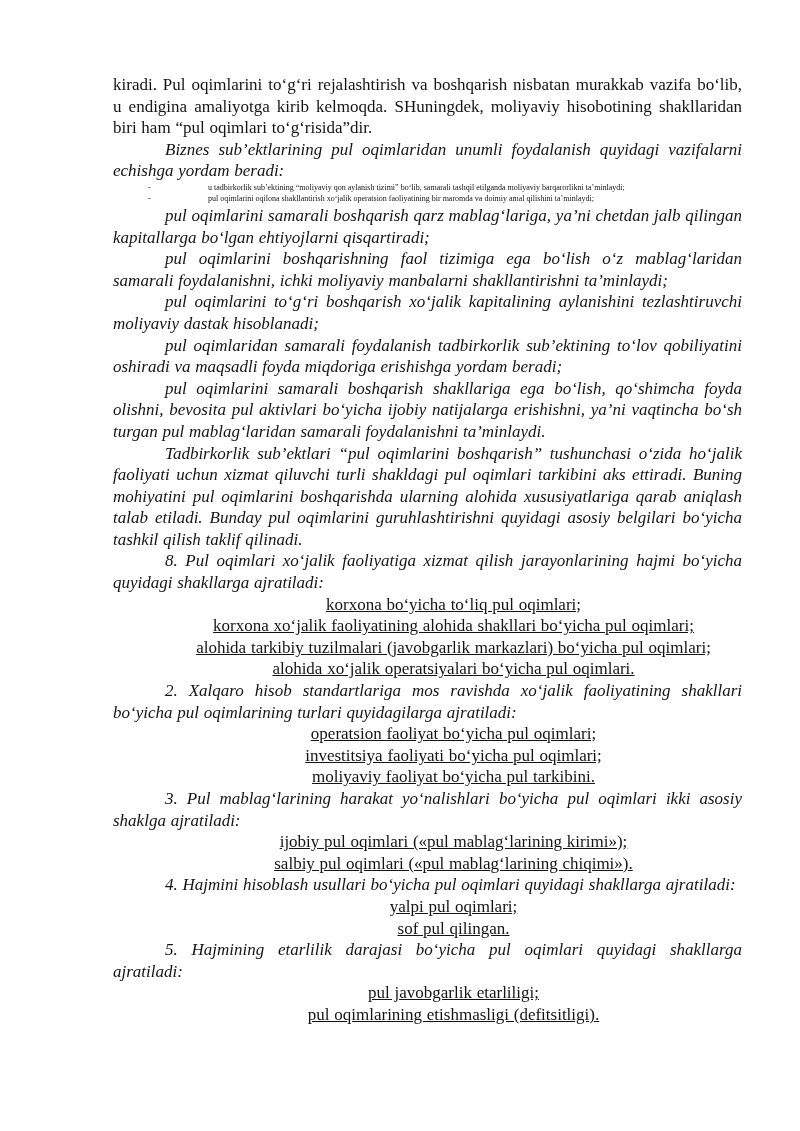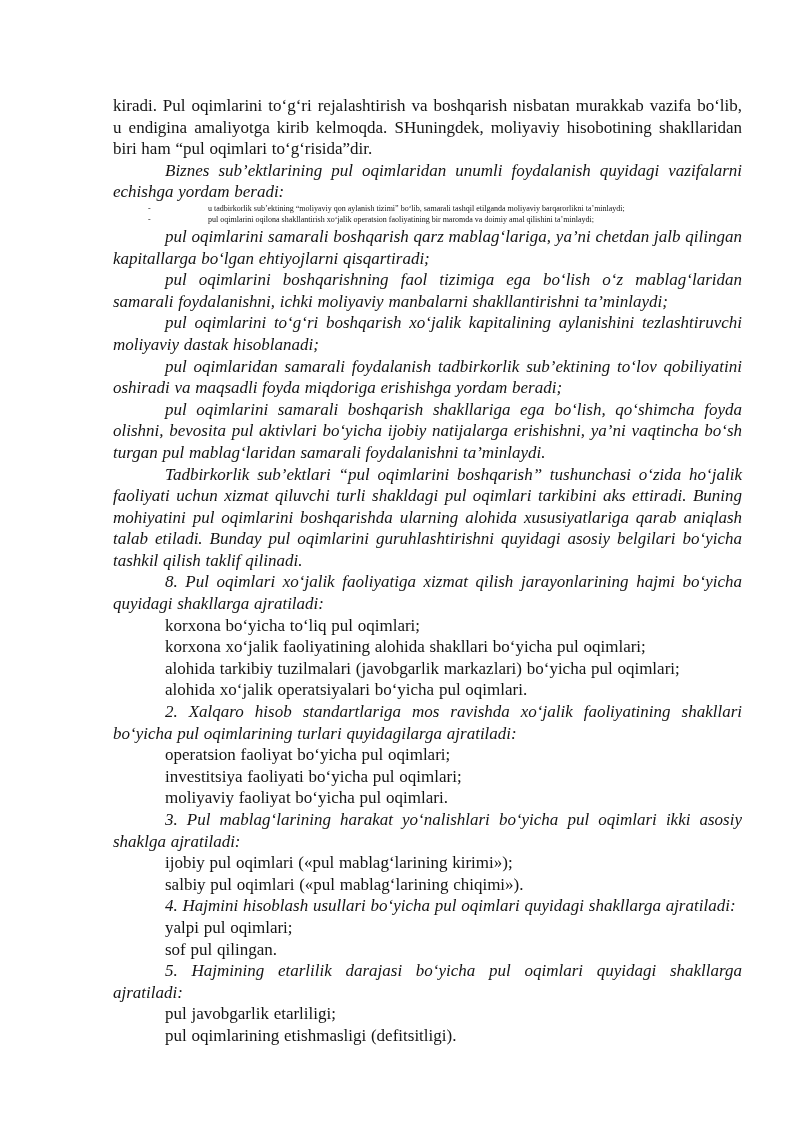--- a/index.html
+++ b/index.html
@@ -6,21 +6,21 @@
     margin: 0;
     padding: 0;
     background: #ffffff;
   }
   .page {
     position: relative;
     width: 800px;
     height: 1131px;
     box-sizing: border-box;
     background: #ffffff;
-    padding: 95px 58px 0 113px;
+    padding: 74px 58px 0 113px;
     font-family: "Liberation Serif", "DejaVu Serif", serif;
     font-size: 17px;
     line-height: 21.6px;
     color: #141414;
     overflow: hidden;
   }
   .para {
     margin: 0;
     position: relative;
     word-spacing: 0.5px;
@@ -31,22 +31,23 @@
     text-indent: 0;
   }
   
   .p-indent {
     text-align: justify;
     text-indent: 52px;
     font-style: italic;
   }
   
   .line-indent {
-    text-align: left;
+    text-align: center;
     text-indent: 52px;
+    text-decoration: underline;
   }
   
   .small-bullet {
     font-size: 8px;
     line-height: 11.5px;
     text-align: left;
     text-indent: 0;
     padding-left: 95px;
     word-spacing: 0;
   }
@@ -129,21 +130,21 @@
       <p class="para line-indent">
       
       <span class="ptext">operatsion faoliyat bo‘yicha pul oqimlari;</span>
     </p>
       <p class="para line-indent">
       
       <span class="ptext">investitsiya faoliyati bo‘yicha pul oqimlari;</span>
     </p>
       <p class="para line-indent">
       
-      <span class="ptext">moliyaviy faoliyat bo‘yicha pul oqimlari.</span>
+      <span class="ptext">moliyaviy faoliyat bo‘yicha pul tarkibini.</span>
     </p>
       <p class="para p-indent">
       
       <span class="ptext">3. Pul mablag‘larining harakat yo‘nalishlari bo‘yicha pul oqimlari ikki asosiy shaklga ajratiladi:</span>
     </p>
       <p class="para line-indent">
       
       <span class="ptext">ijobiy pul oqimlari («pul mablag‘larining kirimi»);</span>
     </p>
       <p class="para line-indent">

